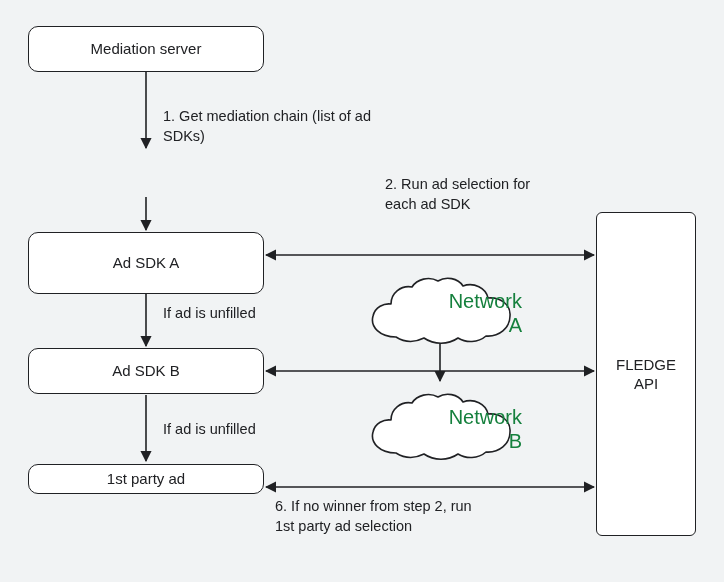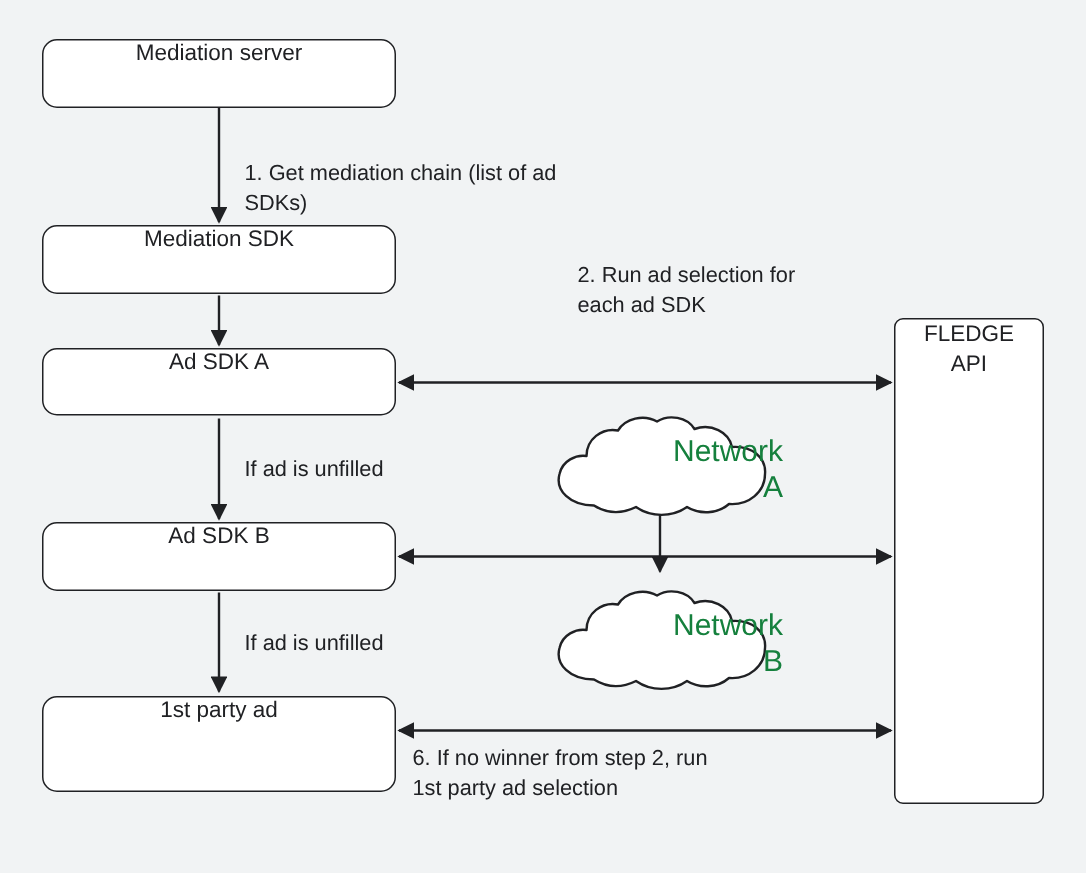--- a/index.html
+++ b/index.html
@@ -14,21 +14,21 @@
     background: #f1f3f4;
     font-family: "Liberation Sans", sans-serif;
     overflow: hidden;
   }
   .node {
     position: absolute;
     background: #ffffff;
     border: 1.5px solid #202124;
     border-radius: 10px;
     display: flex;
-    align-items: flex-start;
+    align-items: center;
     justify-content: center;
     text-align: center;
     color: #202124;
     font-size: 15px;
     line-height: 1.25;
     box-sizing: border-box;
   }
   .label {
     position: absolute;
     color: #202124;
@@ -110,33 +110,30 @@
     <div class="cloud-label">
       <span>Network</span><br>
       <span>B</span>
     </div>
   </div>
 
   <div class="node" style="left:28px; top:26px; width:236px; height:46px;">
     <span>Mediation server</span>
   </div>
 
-  <div class="node" style="left:28px; top:150px; width:236px; height:46px;">
-    <span>Mediation SDK</span>
-  </div>
 
-  <div class="node" style="left:28px; top:232px; width:236px; height:45px;">
+  <div class="node" style="left:28px; top:232px; width:236px; height:62px;">
     <span>Ad SDK A</span>
   </div>
 
   <div class="node" style="left:28px; top:348px; width:236px; height:46px;">
     <span>Ad SDK B</span>
   </div>
 
-  <div class="node" style="left:28px; top:464px; width:236px; height:64px;">
+  <div class="node" style="left:28px; top:464px; width:236px; height:30px;">
     <span>1st party ad</span>
   </div>
 
   <div class="node" style="left:596px; top:212px; width:100px; height:324px; border-radius:6px;">
     <div class="fledge-text">
       <span>FLEDGE</span><br>
       <span>API</span>
     </div>
   </div>
 

